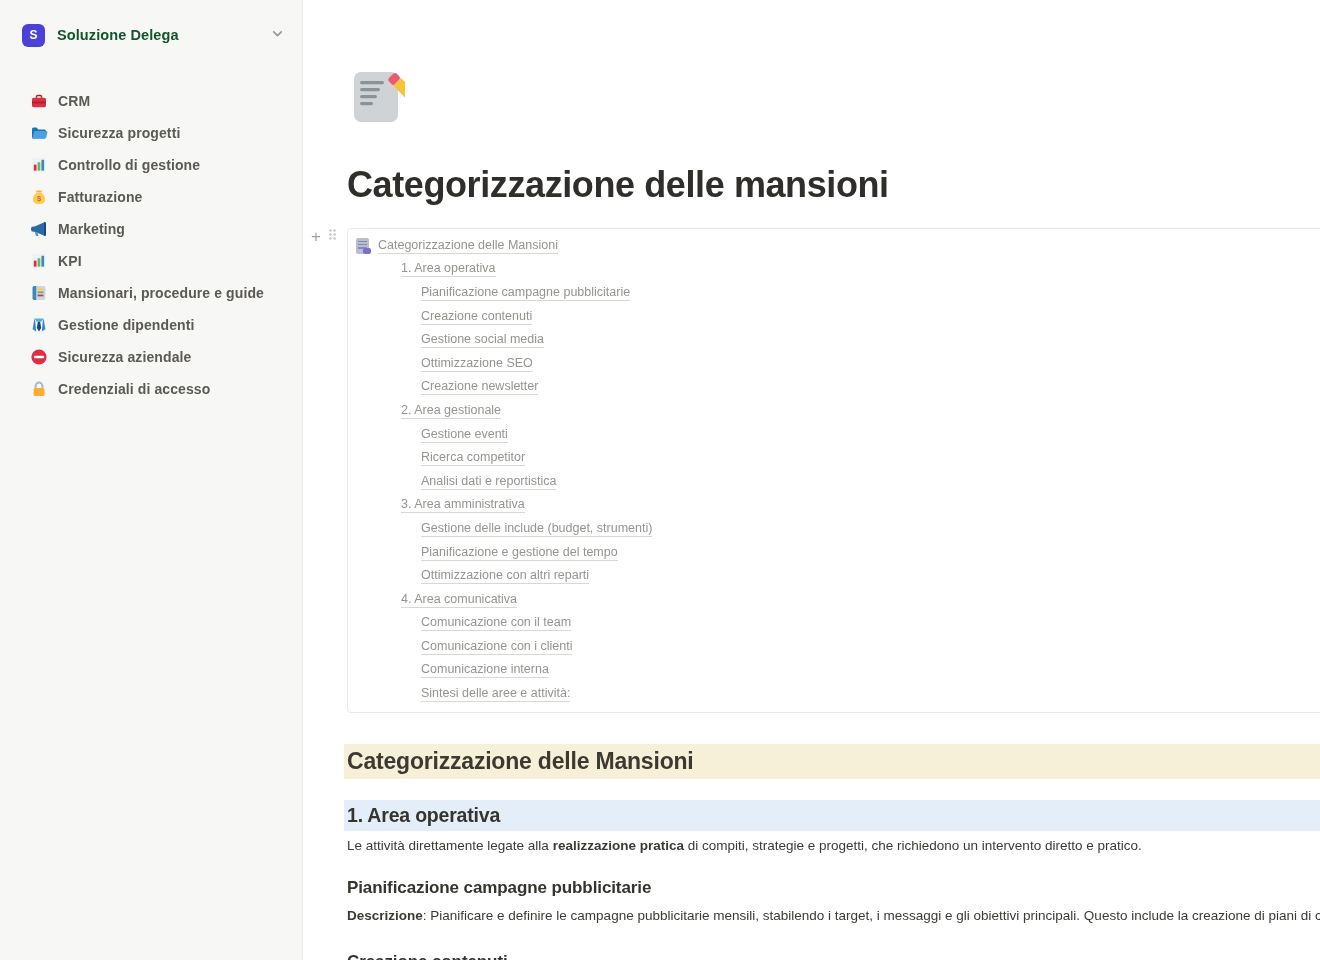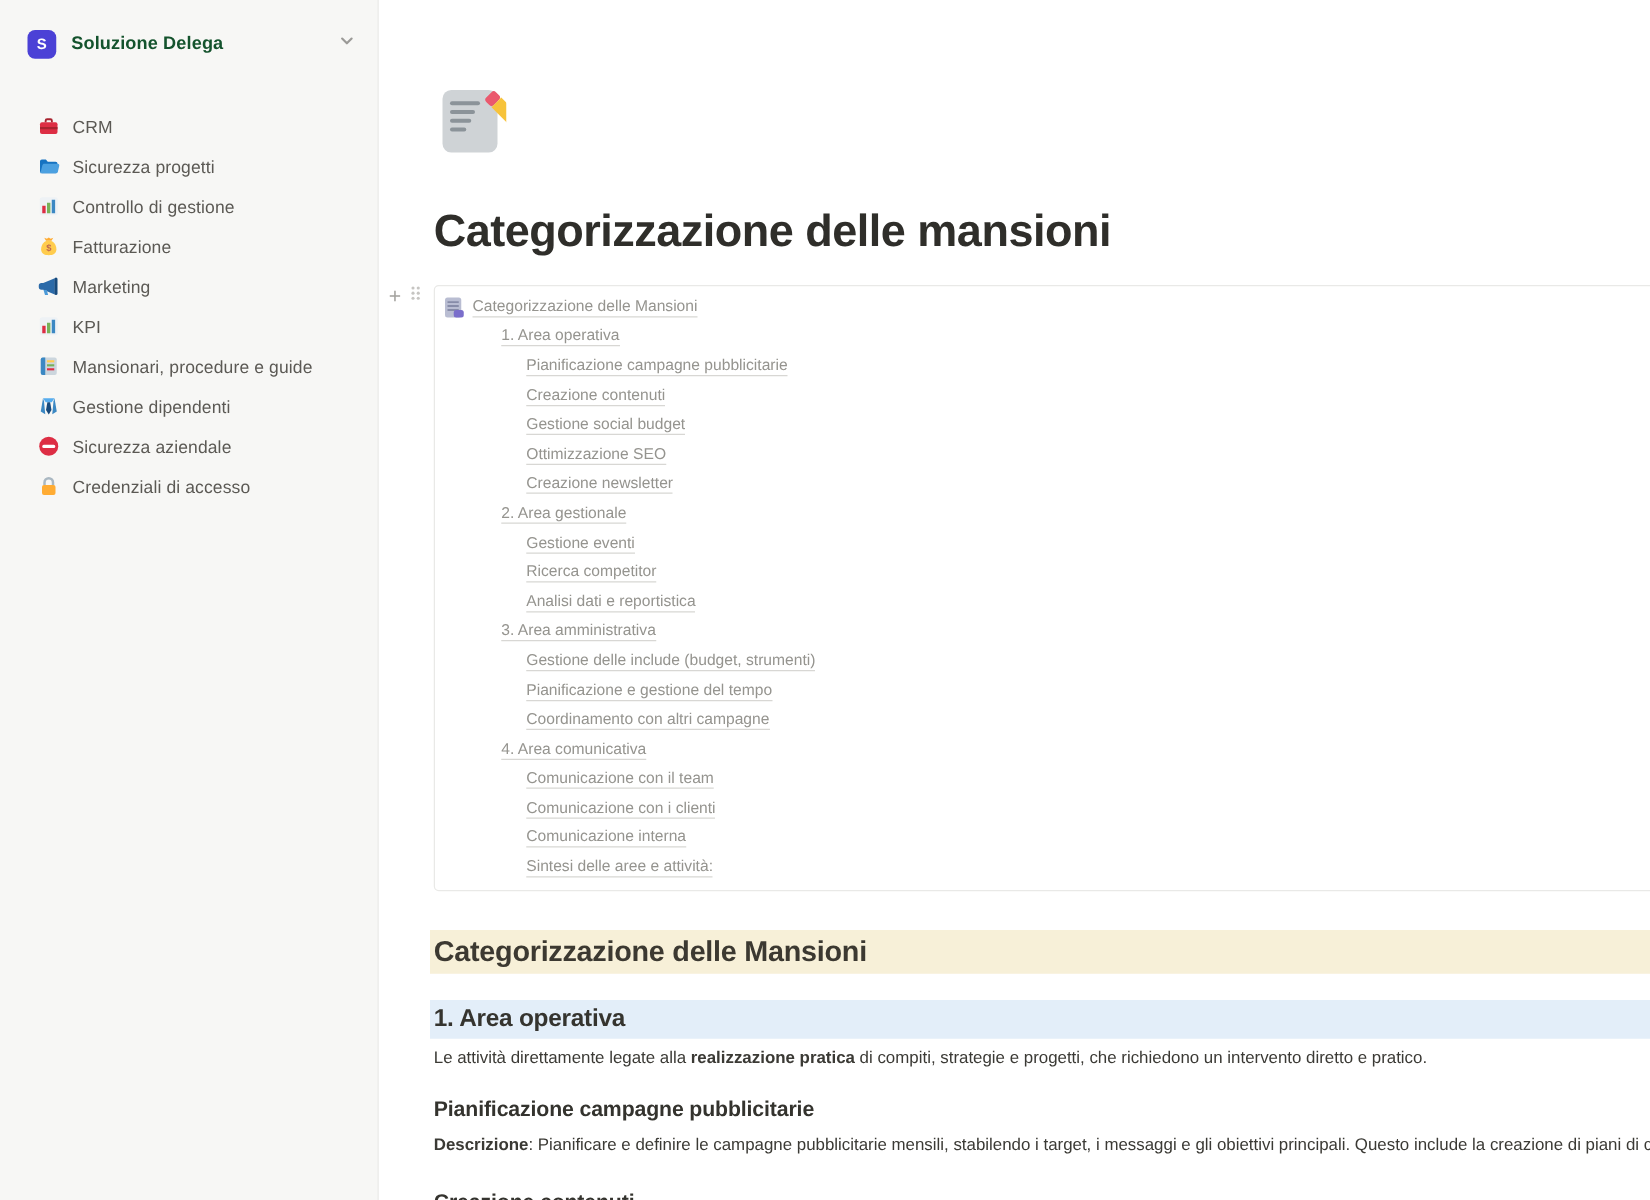--- a/index.html
+++ b/index.html
@@ -10,21 +10,21 @@
   
   .sidebar { width:303px; min-width:303px; height:100%; background:#f7f7f5; border-right:1px solid #ebebea; padding-top:21px; }
   .workspace-row { display:flex; align-items:center; padding:0 14px 0 22px; height:28px; cursor:pointer; }
   .workspace-logo { width:23px; height:23px; border-radius:6px; background:#4b41d6; color:#fff; display:flex; align-items:center; justify-content:center; font-weight:bold; font-size:12px; margin-right:12px; flex:none; }
   .workspace-name { font-size:14.5px; font-weight:700; color:#14532d; flex:1; letter-spacing:.1px; }
   .ws-chevron { flex:none; margin-right:4px; }
   .nav { margin-top:36px; }
   .nav-item { display:flex; align-items:center; height:32px; padding-left:30px; cursor:pointer; }
   .nav-icon { width:18px; height:18px; margin-right:10px; flex:none; display:flex; align-items:center; justify-content:center; }
   .nav-icon svg { width:18px; height:18px; display:block; }
-  .nav-label { font-size:14px; font-weight:400; color:#5b5954; letter-spacing:.1px; white-space:nowrap; }
+  .nav-label { font-size:14px; font-weight:700; color:#5b5954; letter-spacing:.1px; white-space:nowrap; }
 
   
   .main { flex:1; position:relative; overflow:visible; }
   .doc-body { padding-left:44px; position:relative; }
   .page-icon { margin-top:68px; width:58px; height:58px; cursor:pointer; }
   .page-title { margin-top:41px; font-size:36px; font-weight:700; color:#2f2e2a; letter-spacing:-.4px; line-height:1.0; }
 
   .toc-wrap { position:relative; margin-top:25px; }
   .block-controls { position:absolute; left:-39px; top:-1px; display:flex; align-items:center; color:#a4a39f; }
   .add-block { font-size:17px; line-height:16px; width:16px; text-align:center; cursor:pointer; }
@@ -234,21 +234,21 @@
               <div class="toc-row lvl1">
                 <span class="toc-label">1. Area operativa</span>
               </div>
               <div class="toc-row lvl2">
                 <span class="toc-label">Pianificazione campagne pubblicitarie</span>
               </div>
               <div class="toc-row lvl2">
                 <span class="toc-label">Creazione contenuti</span>
               </div>
               <div class="toc-row lvl2">
-                <span class="toc-label">Gestione social budget</span>
+                <span class="toc-label">Gestione social media</span>
               </div>
               <div class="toc-row lvl2">
                 <span class="toc-label">Ottimizzazione SEO</span>
               </div>
               <div class="toc-row lvl2">
                 <span class="toc-label">Creazione newsletter</span>
               </div>
               <div class="toc-row lvl1">
                 <span class="toc-label">2. Area gestionale</span>
               </div>
@@ -264,21 +264,21 @@
               <div class="toc-row lvl1">
                 <span class="toc-label">3. Area amministrativa</span>
               </div>
               <div class="toc-row lvl2">
                 <span class="toc-label">Gestione delle include (budget, strumenti)</span>
               </div>
               <div class="toc-row lvl2">
                 <span class="toc-label">Pianificazione e gestione del tempo</span>
               </div>
               <div class="toc-row lvl2">
-                <span class="toc-label">Coordinamento con altri campagne</span>
+                <span class="toc-label">Ottimizzazione con altri reparti</span>
               </div>
               <div class="toc-row lvl1">
                 <span class="toc-label">4. Area comunicativa</span>
               </div>
               <div class="toc-row lvl2">
                 <span class="toc-label">Comunicazione con il team</span>
               </div>
               <div class="toc-row lvl2">
                 <span class="toc-label">Comunicazione con i clienti</span>
               </div>

